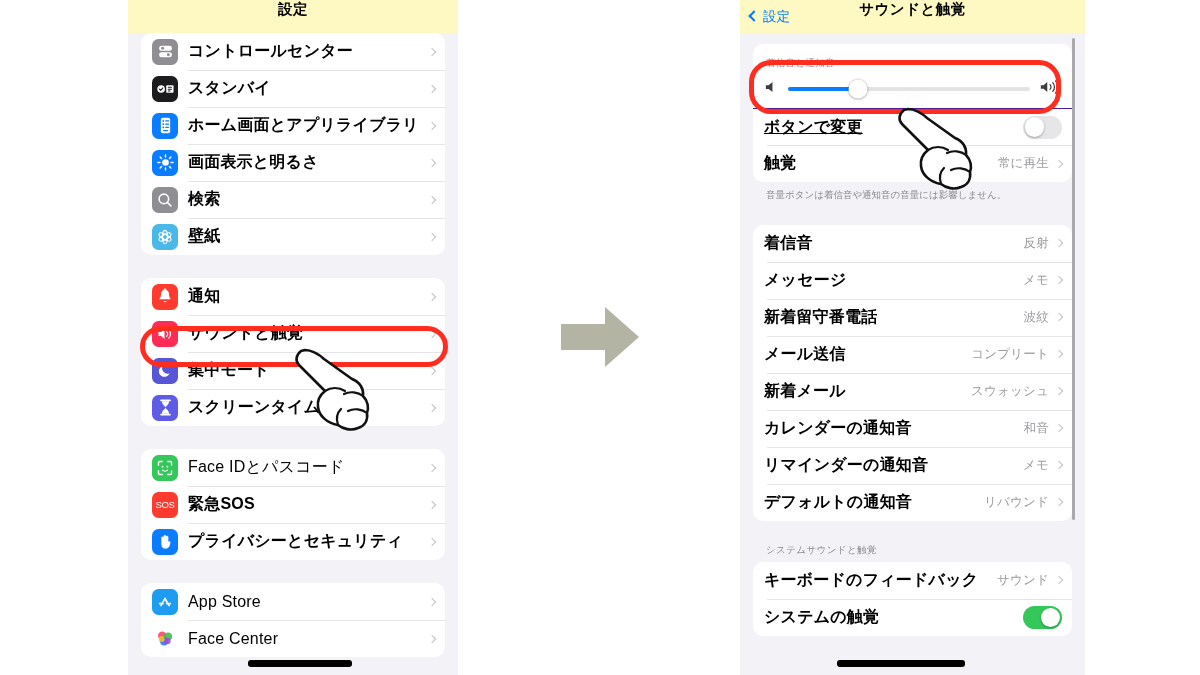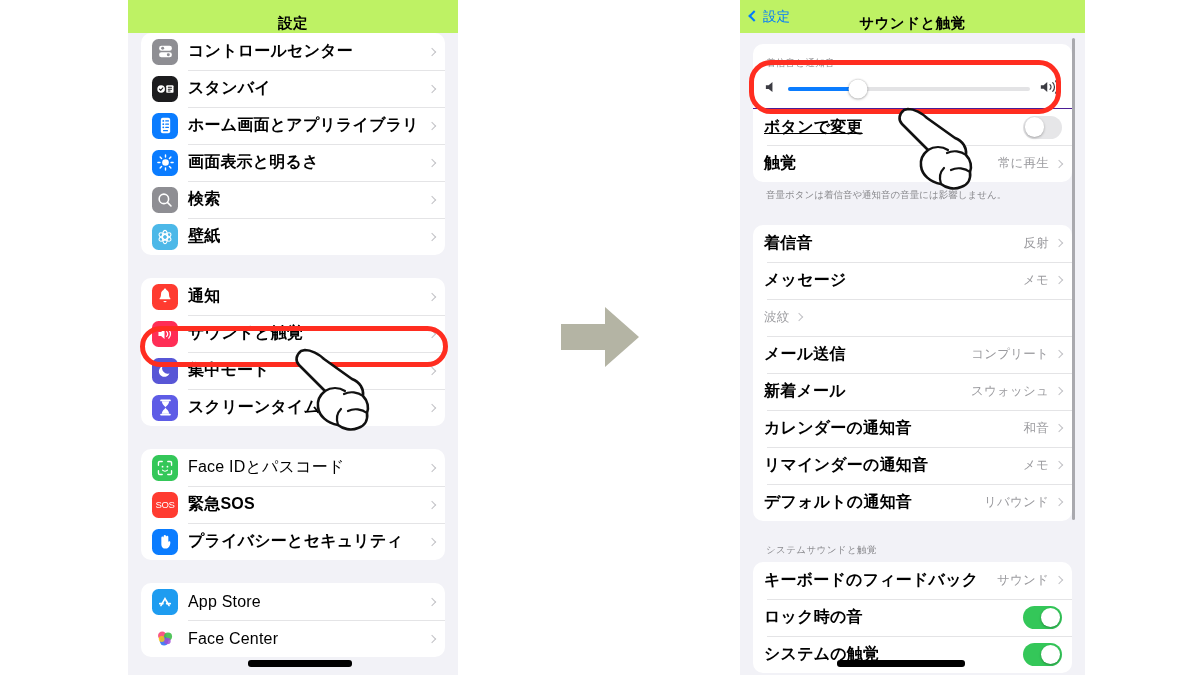--- a/index.html
+++ b/index.html
@@ -14,22 +14,22 @@
   
   .phone {
     position: absolute; top: 0; height: 675px;
     background: #f2f2f7; overflow: hidden;
   }
   .phone-left  { left: 128px; width: 330px; }
   .phone-right { left: 740px; width: 345px; }
 
   .nav-bar {
     position: relative; height: 33px; width: 100%;
-    background: #bef264;
-    display: flex; align-items: flex-end; justify-content: center;
+    background: #fef9c3;
+    display: flex; align-items: flex-start; justify-content: center;
   }
   .nav-title { font-size: 14.5px; font-weight: bold; color: #000; letter-spacing: .5px; }
   .nav-back {
     position: absolute; left: 10px; top: 0; height: 33px;
     display: flex; align-items: center; gap: 5px;
     color: #007aff; font-size: 13.5px;
   }
   .chev-left {
     display: inline-block; width: 8px; height: 8px;
     border-left: 2.3px solid #007aff; border-bottom: 2.3px solid #007aff;
@@ -444,20 +444,21 @@
           <span class="row-label">着信音</span>
           <span class="row-value">反射</span>
           <span class="chev"></span>
         </div>
         <div class="row row-noicon">
           <span class="row-label">メッセージ</span>
           <span class="row-value">メモ</span>
           <span class="chev"></span>
         </div>
         <div class="row row-noicon">
+          <span class="row-label">新着留守番電話</span>
           <span class="row-value">波紋</span>
           <span class="chev"></span>
         </div>
         <div class="row row-noicon">
           <span class="row-label">メール送信</span>
           <span class="row-value">コンプリート</span>
           <span class="chev"></span>
         </div>
         <div class="row row-noicon">
           <span class="row-label">新着メール</span>
@@ -483,26 +484,20 @@
 
       <div class="gap"></div>
 
       <div class="group-title">システムサウンドと触覚</div>
 
       <div class="group">
         <div class="row row-noicon">
           <span class="row-label">キーボードのフィードバック</span>
           <span class="row-value">サウンド</span>
           <span class="chev"></span>
-        </div>
-        <div class="row row-noicon">
-          <span class="row-label">ロック時の音</span>
-          <span class="toggle on">
-            <span class="knob"></span>
-          </span>
         </div>
         <div class="row row-noicon">
           <span class="row-label">システムの触覚</span>
           <span class="toggle on">
             <span class="knob"></span>
           </span>
         </div>
       </div>
 
     </div>

